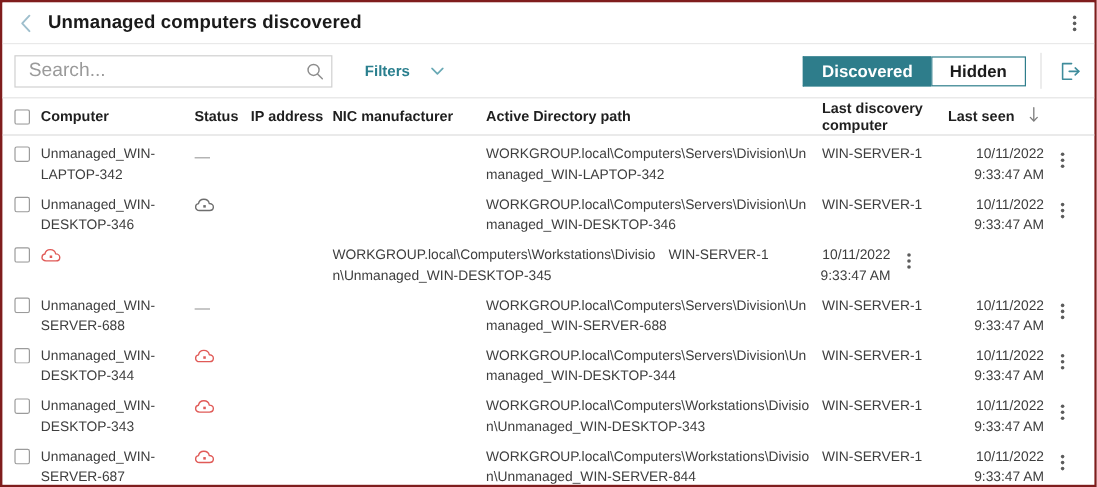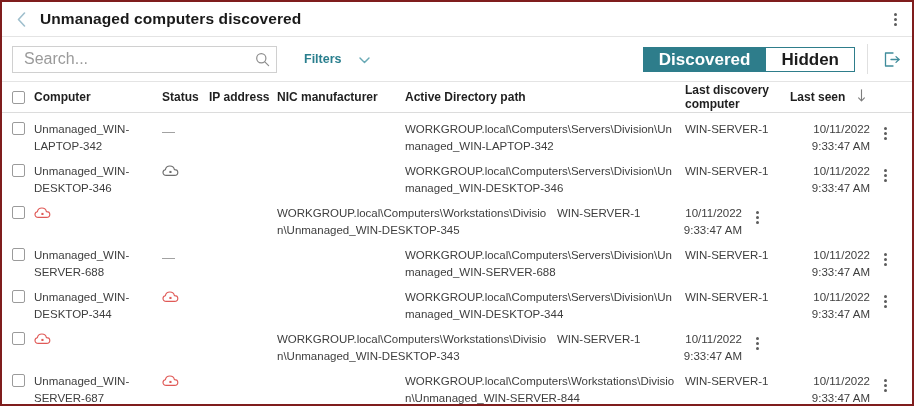--- a/index.html
+++ b/index.html
@@ -98,21 +98,21 @@
     font-size: 12.5px;
   }
 
   .seg {
     display: flex;
     margin-right: 12px;
     flex: 0 0 auto;
   }
   .seg button {
     font-family: "Liberation Sans", sans-serif;
-    font-size: 17px;
+    font-size: 14px;
     font-weight: bold;
     height: 25px;
     padding: 0 15px;
     border: 1px solid #2e7d8b;
     background: #fff;
     color: #1c1c1c;
     cursor: pointer;
     line-height: 1;
   }
   .seg button.active {
@@ -408,20 +408,21 @@
               <i></i>
               <i></i>
               <i></i>
             </span>
           </div>
         </div>
         <div class="row tbody-row">
           <div class="cell c-check">
             <span class="cbx"></span>
           </div>
+          <div class="cell c-name">Unmanaged_WIN-DESKTOP-343</div>
           <div class="cell c-status">
             <span class="status-icon"><svg width="17" height="13" viewBox="0 0 17 13" aria-hidden="true">
                 <path d="M4.3,11.4 C2.2,11.4 1,10.1 1,8.5 C1,7.1 2,5.9 3.4,5.7 C3.8,3.5 5.6,2 7.9,2 C10.2,2 12,3.5 12.4,5.6 C14.3,5.6 15.8,6.9 15.8,8.5 C15.8,10.1 14.5,11.4 12.6,11.4 Z" fill="none" stroke="#e05a57" stroke-width="1.15" stroke-linejoin="round"></path>
                 <rect x="7.4" y="6.9" width="2.1" height="2.1" fill="#e05a57"></rect>
               </svg></span>
           </div>
           <div class="cell c-ip"></div>
           <div class="cell c-nic"></div>
           <div class="cell c-ad">WORKGROUP.local\Computers\Workstations\Division\Unmanaged_WIN-DESKTOP-343</div>
           <div class="cell c-disc nowrap">WIN-SERVER-1</div>

